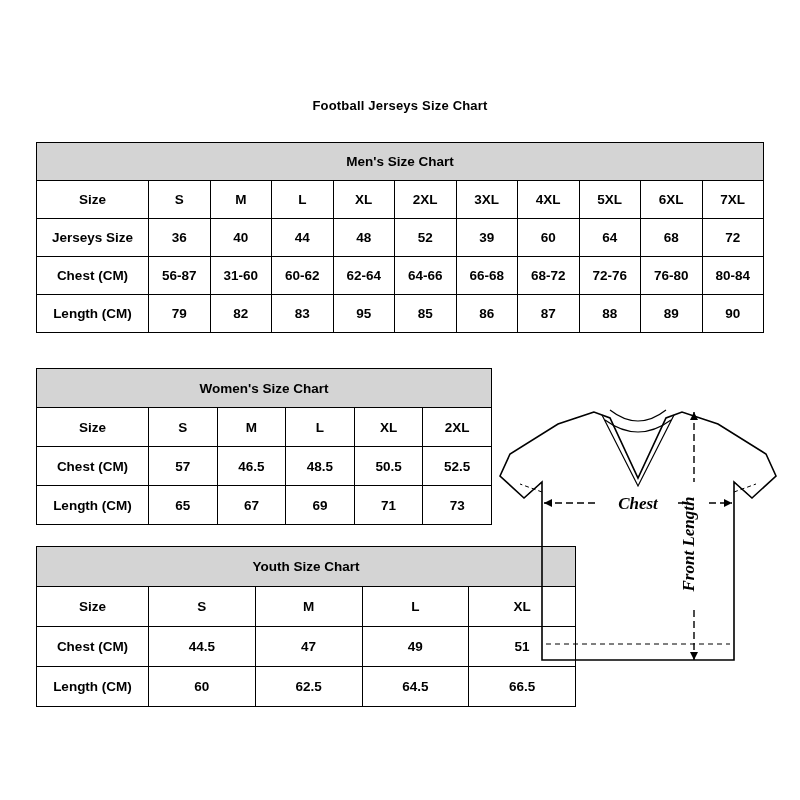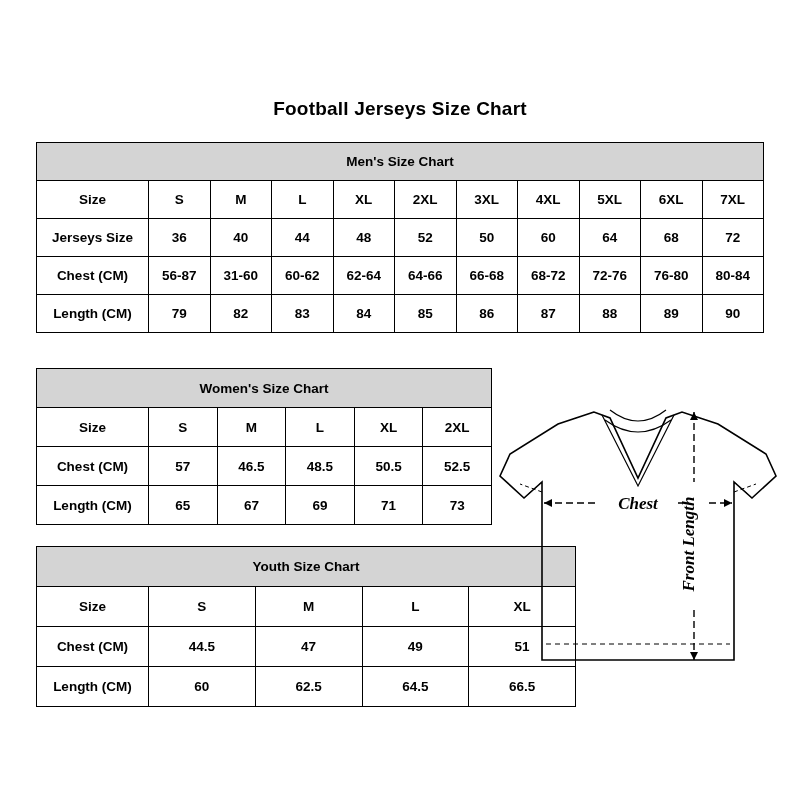--- a/index.html
+++ b/index.html
@@ -20,21 +20,21 @@
     left: 0; top: 0;
     width: 800px;
     height: 800px;
   }
   #title {
     position: absolute;
     left: 0;
     top: 98px;
     width: 800px;
     text-align: center;
-    font-size: 19px;
+    font-size: 13px;
     font-weight: bold;
     letter-spacing: 0.2px;
   }
 
   table.sizechart {
     position: absolute;
     border-collapse: collapse;
     table-layout: fixed;
     background: #ffffff;
   }
@@ -139,21 +139,21 @@
         <td>6XL</td>
         <td>7XL</td>
       </tr>
       <tr>
         <td class="rowlabel">Jerseys Size</td>
         <td>36</td>
         <td>40</td>
         <td>44</td>
         <td>48</td>
         <td>52</td>
-        <td>50</td>
+        <td>39</td>
         <td>60</td>
         <td>64</td>
         <td>68</td>
         <td>72</td>
       </tr>
       <tr>
         <td class="rowlabel">Chest (CM)</td>
         <td>56-87</td>
         <td>31-60</td>
         <td>60-62</td>
@@ -163,21 +163,21 @@
         <td>68-72</td>
         <td>72-76</td>
         <td>76-80</td>
         <td>80-84</td>
       </tr>
       <tr>
         <td class="rowlabel">Length (CM)</td>
         <td>79</td>
         <td>82</td>
         <td>83</td>
-        <td>84</td>
+        <td>95</td>
         <td>85</td>
         <td>86</td>
         <td>87</td>
         <td>88</td>
         <td>89</td>
         <td>90</td>
       </tr>
     </tbody>
   </table>
 

